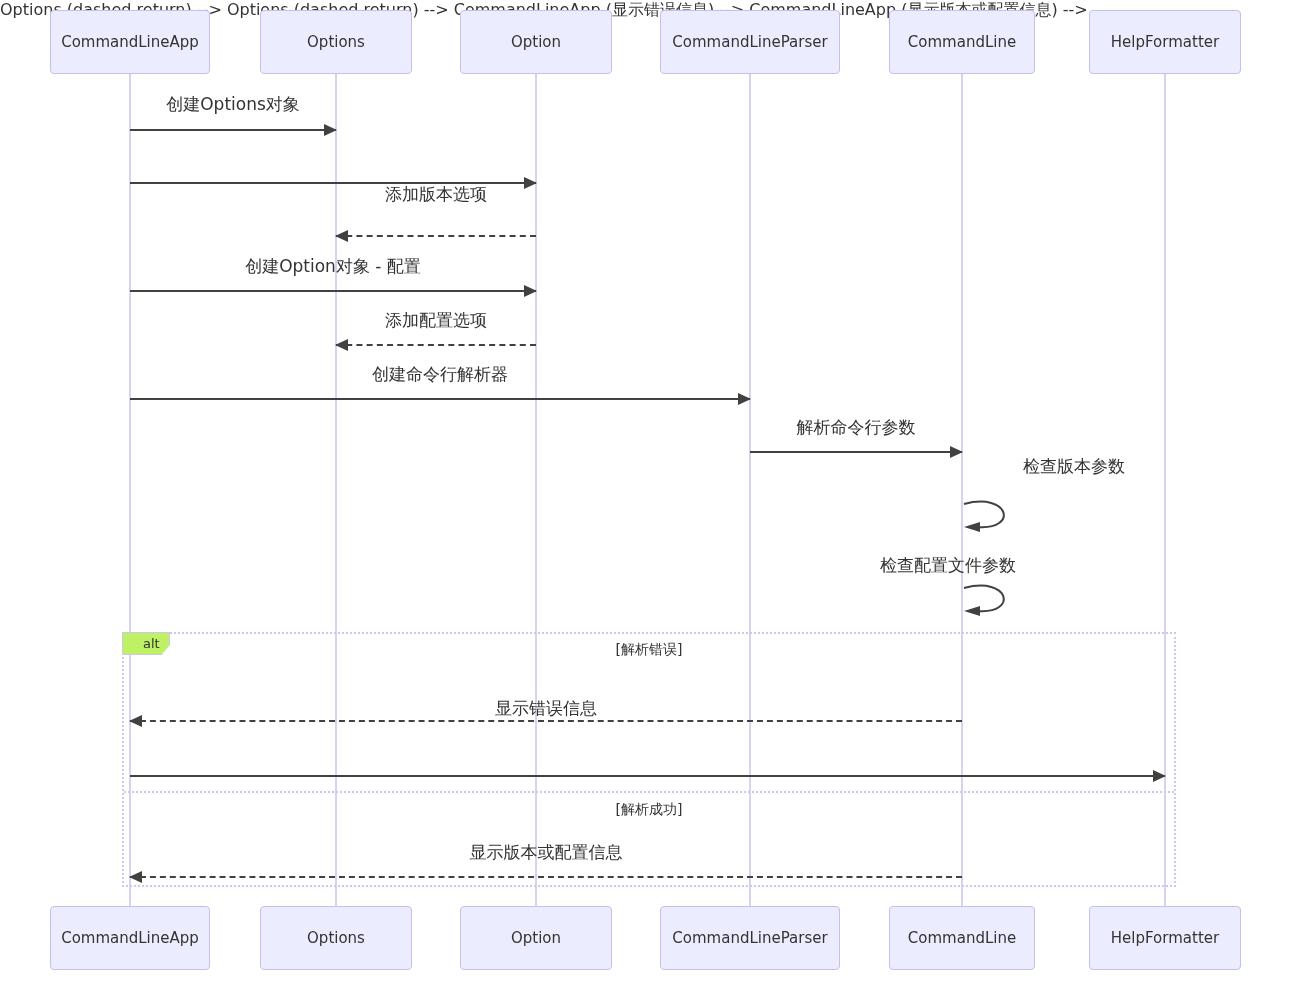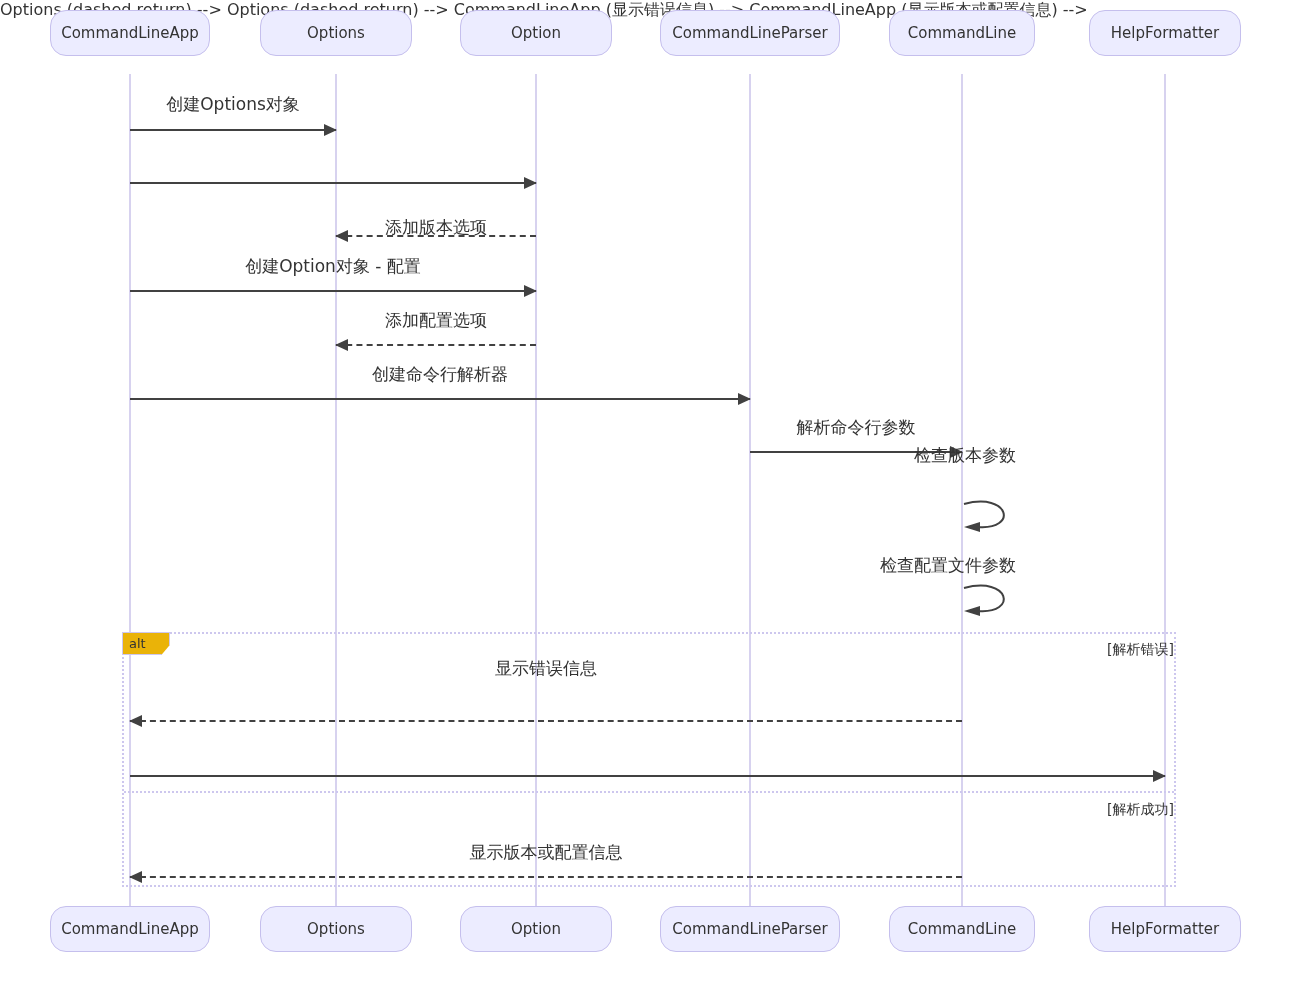--- a/index.html
+++ b/index.html
@@ -10,24 +10,24 @@
   }
   .canvas {
     position: relative;
     width: 1290px;
     height: 983px;
     background: #ffffff;
     overflow: hidden;
   }
   .actor-box {
     position: absolute;
-    height: 46px;
+    height: 64px;
     background: #ECECFF;
     border: 1px solid #c5bfed;
-    border-radius: 16px;
+    border-radius: 4px;
     display: flex;
     align-items: center;
     justify-content: center;
     font-size: 15px;
     color: #333333;
     z-index: 3;
   }
   .lifeline {
     position: absolute;
     top: 74px;
@@ -75,33 +75,33 @@
     height: 255px;
     border: 2px dotted #cdc7ee;
     z-index: 1;
   }
   .alt-tab {
     position: absolute;
     left: -2px;
     top: -2px;
     width: 48px;
     height: 23px;
-    background: #eab308;
+    background: #bef264;
     border: 1px solid #cdc7ee;
     clip-path: polygon(0 0, 100% 0, 100% 55%, 82% 100%, 0 100%);
     font-size: 13px;
     line-height: 21px;
-    padding-left: 6px;
+    padding-left: 20px;
     color: #333333;
   }
   .alt-condition {
     position: absolute;
     left: 0;
     width: 100%;
-    text-align: right;
+    text-align: center;
     font-size: 14px;
     line-height: 18px;
     color: #333333;
   }
   .alt-divider {
     position: absolute;
     left: 0;
     width: 100%;
     height: 0;
     border-top: 2px dotted #cdc7ee;
@@ -173,21 +173,21 @@
   <div class="msg-line" style="left:130px; top:129px; width:206px;">
     <div class="arrowhead right"></div>
   </div>
 
   
   <div class="msg-line" style="left:130px; top:182px; width:406px;">
     <div class="arrowhead right"></div>
   </div>
 
    Options (dashed return) --&gt;
-  <div class="msg-label" style="left:276px; top:217px;">添加版本选项</div>
+  <div class="msg-label" style="left:276px; top:184px;">添加版本选项</div>
   <div class="msg-line dashed" style="left:336px; top:235px; width:200px;">
     <div class="arrowhead left"></div>
   </div>
 
   
   <div class="msg-label" style="left:173px; top:256px;">创建Option对象 - 配置</div>
   <div class="msg-line" style="left:130px; top:290px; width:406px;">
     <div class="arrowhead right"></div>
   </div>
 
@@ -203,35 +203,35 @@
     <div class="arrowhead right"></div>
   </div>
 
   
   <div class="msg-label" style="left:696px; top:417px;">解析命令行参数</div>
   <div class="msg-line" style="left:750px; top:451px; width:212px;">
     <div class="arrowhead right"></div>
   </div>
 
   
-  <div class="msg-label" style="left:805px; top:445px;">检查版本参数</div>
+  <div class="msg-label" style="left:805px; top:456px;text-align:right;">检查版本参数</div>
   <svg class="self-loop" style="left:962px; top:496px;" width="62" height="40" viewBox="0 0 62 40">
     <path d="M2 8 C48 -4, 56 34, 16 31" fill="none" stroke="#414141" stroke-width="2"></path>
     <polygon points="18,26 18,36 2,31" fill="#414141"></polygon>
   </svg>
 
   
   <div class="msg-label" style="left:788px; top:555px;">检查配置文件参数</div>
   <svg class="self-loop" style="left:962px; top:580px;" width="62" height="40" viewBox="0 0 62 40">
     <path d="M2 8 C48 -4, 56 34, 16 31" fill="none" stroke="#414141" stroke-width="2"></path>
     <polygon points="18,26 18,36 2,31" fill="#414141"></polygon>
   </svg>
 
    CommandLineApp (显示错误信息) --&gt;
-  <div class="msg-label" style="left:386px; top:659px;font-family:Liberation Serif, serif;">显示错误信息</div>
+  <div class="msg-label" style="left:386px; top:698px;">显示错误信息</div>
   <div class="msg-line dashed" style="left:130px; top:720px; width:832px;">
     <div class="arrowhead left"></div>
   </div>
 
   
   <div class="msg-line" style="left:130px; top:775px; width:1035px;">
     <div class="arrowhead right"></div>
   </div>
 
    CommandLineApp (显示版本或配置信息) --&gt;

